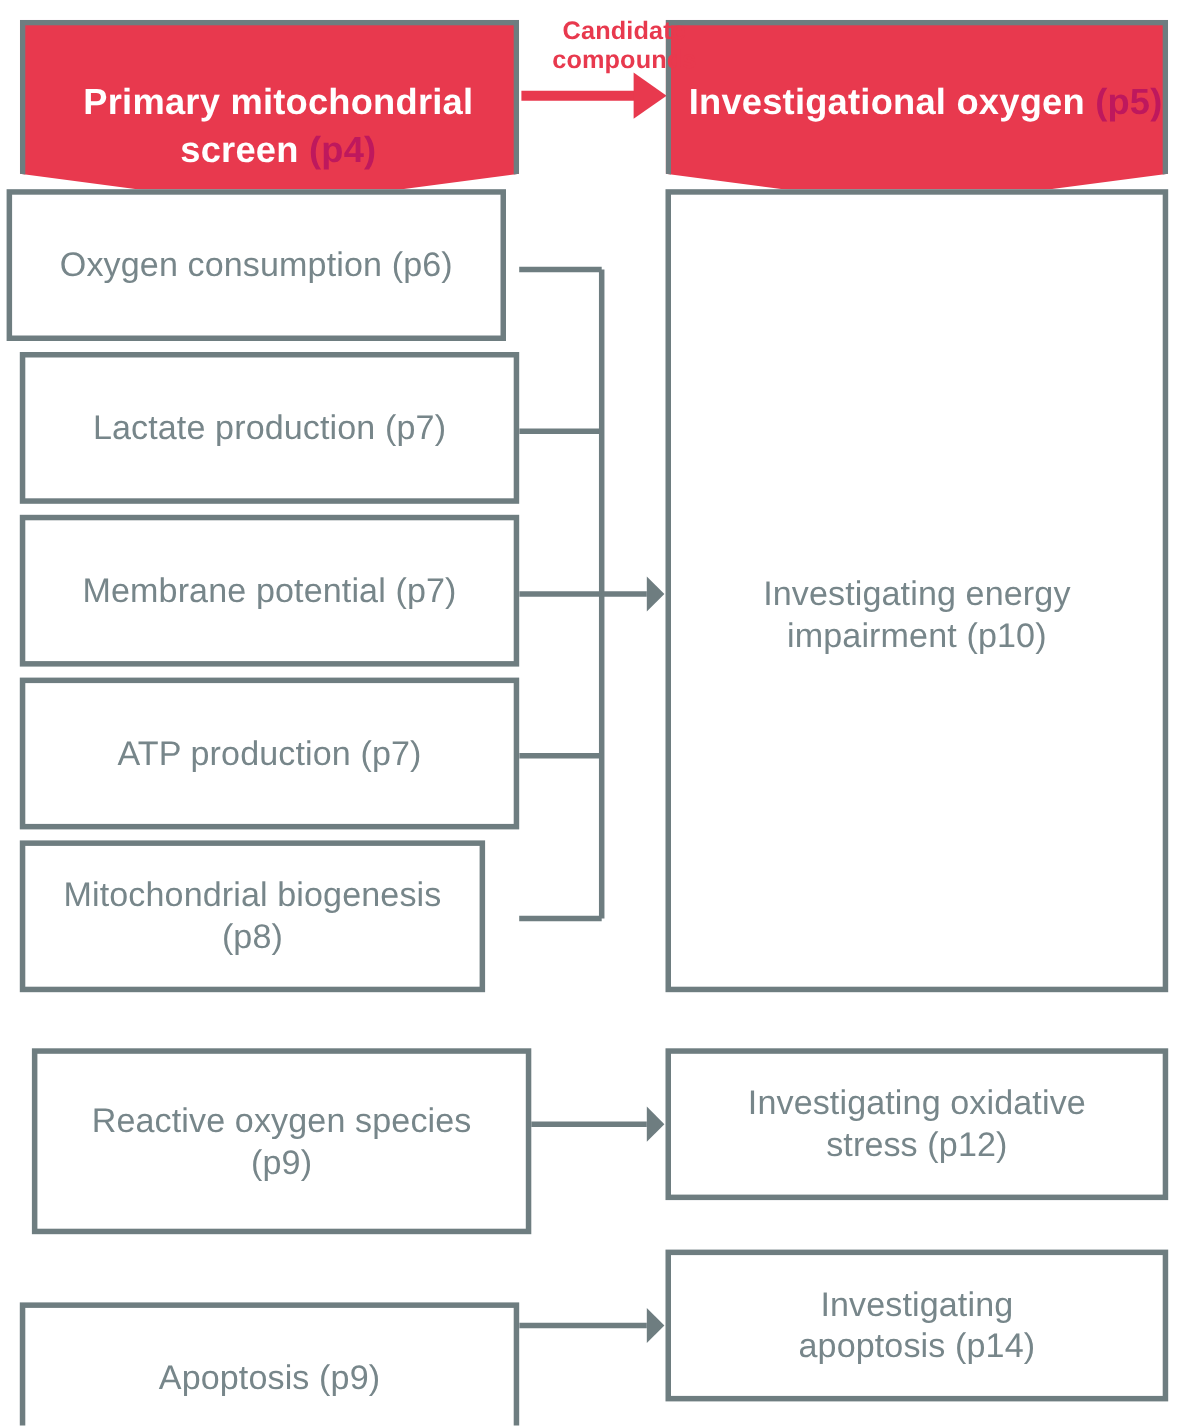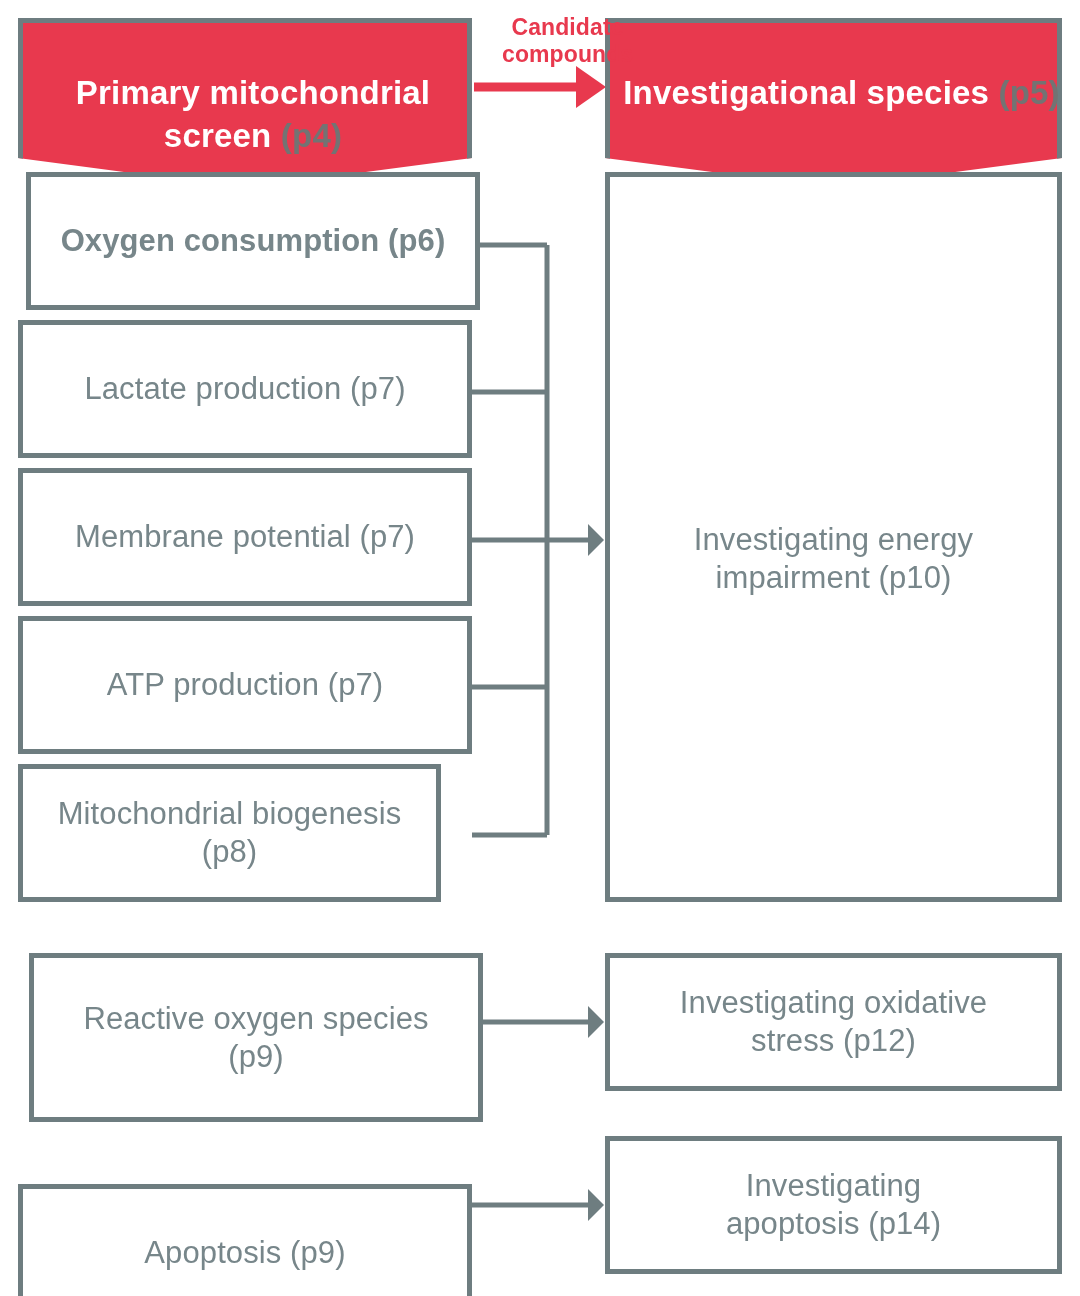--- a/index.html
+++ b/index.html
@@ -41,21 +41,21 @@
   }
   .banner .fill{
     position:absolute;inset:0;
     background:#e8394e;
     border:5px solid #6e7d80;
     box-sizing:border-box;
     -webkit-clip-path:polygon(0 0,100% 0,100% 82.3%,50% 100%,0 82.3%);
     clip-path:polygon(0 0,100% 0,100% 82.3%,50% 100%,0 82.3%);
   }
   .banner .btext{position:relative;z-index:2;padding-top:54px;width:100%;padding-left:16px;}
-  .pg-light{color:#737373;font-weight:bold;}
+  .pg-light{color:#be185d;font-weight:bold;}
 
   
   #wires{position:absolute;left:0;top:0;width:1080px;height:1296px;}
 
   
   .cc-label{
     position:absolute;
     color:#e8394e;
     font-weight:bold;
     font-size:23px;
@@ -103,31 +103,31 @@
     <div class="fill"></div>
     <div class="btext">
       <span>Primary mitochondrial screen</span>
       <span class="pg-light"> (p4)</span>
     </div>
   </div>
 
   <div class="banner" style="left:605px;top:18px;width:457px;height:170px;">
     <div class="fill"></div>
     <div class="btext">
-      <span>Investigational species</span>
+      <span>Investigational oxygen</span>
       <span class="pg-light"> (p5)</span>
     </div>
   </div>
 
   <div class="cc-label" style="left:474px;top:14px;width:131px;">
     <div>Candidate</div>
     <div>compounds</div>
   </div>
 
-  <div class="box" style="left:26px;top:172px;width:454px;height:138px;font-weight:bold;">
+  <div class="box" style="left:6px;top:172px;width:454px;height:138px;">
     <div>
       <span style="display:inline">Oxygen consumption</span>
       <span style="display:inline"> (p6)</span>
     </div>
   </div>
 
   <div class="box" style="left:18px;top:320px;width:454px;height:138px;text-align:center;">
     <div>
       <span style="display:inline">Lactate production</span>
       <span style="display:inline"> (p7)</span>

